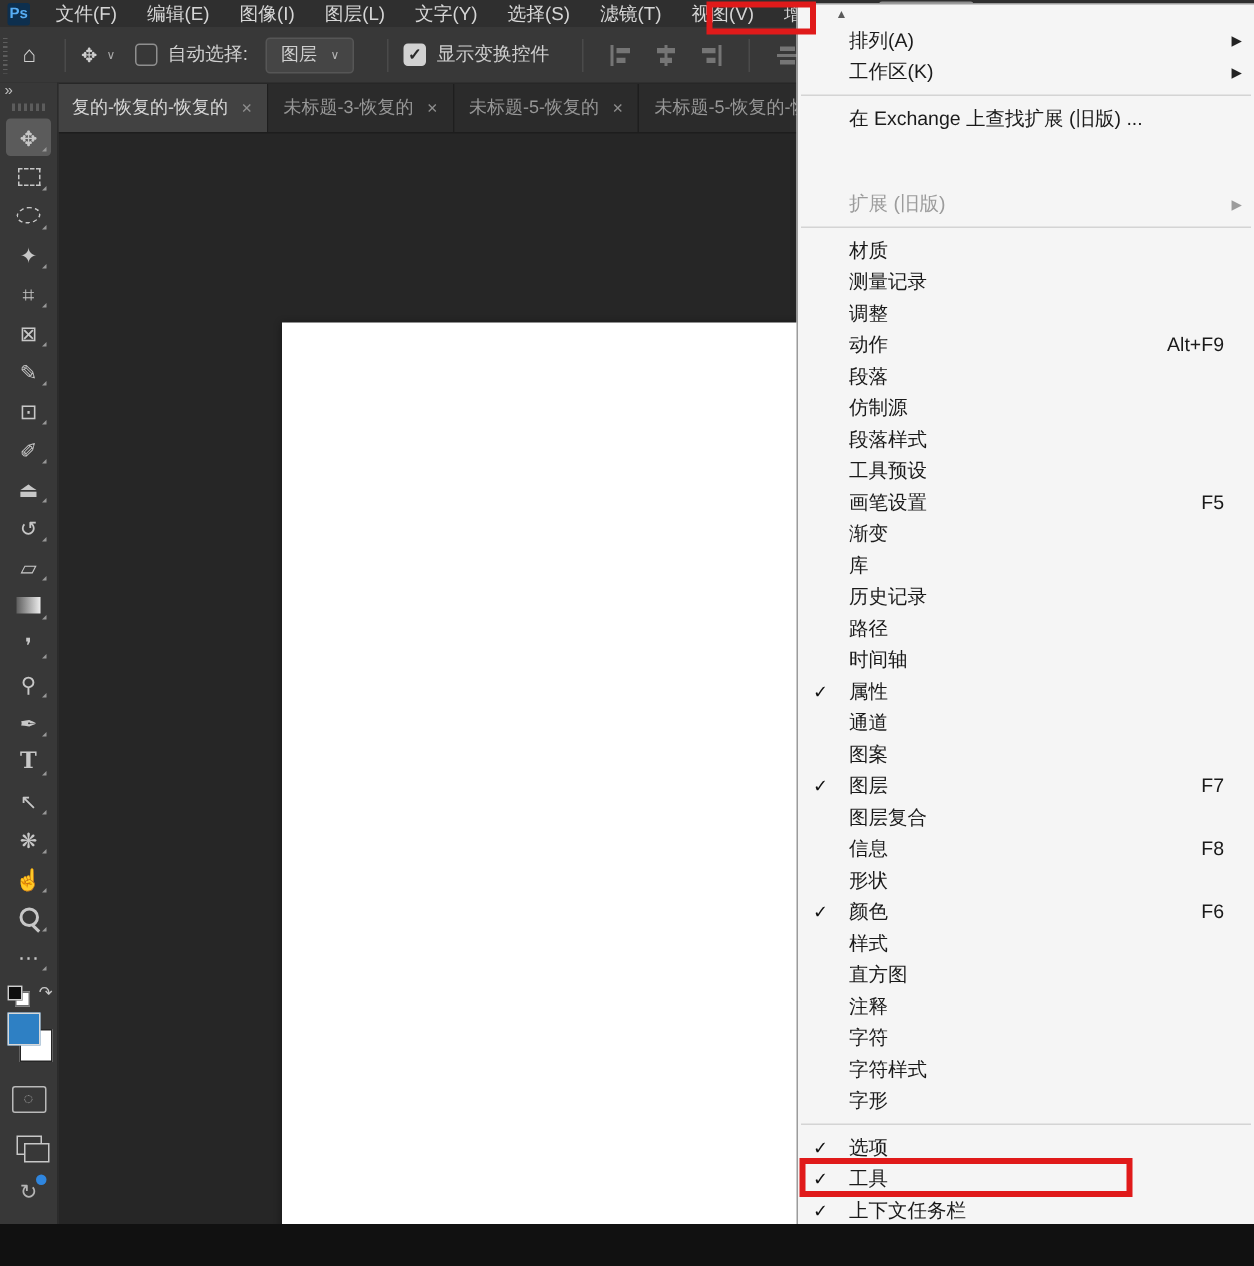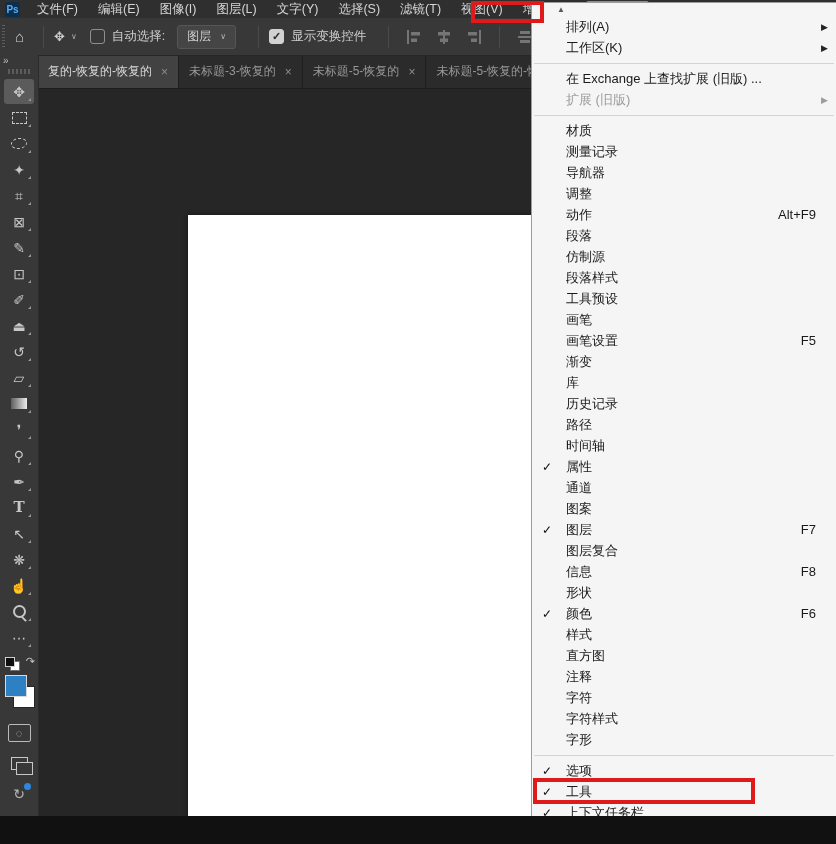--- a/index.html
+++ b/index.html
@@ -86,21 +86,21 @@
   .menu-popup{position:absolute;left:531px;top:2px;width:305px;height:842px;background:#f5f5f5;
               border:1px solid #9c9c9c;border-right:none;z-index:50;font-size:13px;color:#1a1a1a;
               overflow:hidden;box-sizing:border-box;}
   .scroll-up{height:13px;display:flex;align-items:center;padding-left:25px;color:#5a5a5a;font-size:8px;}
   .mitem{position:relative;height:21px;display:flex;align-items:center;padding:0 20px 0 34px;white-space:nowrap;}
   .mitem .check{position:absolute;left:10px;font-size:12px;color:#0f0f0f;}
   .mitem .shortcut{margin-left:auto;}
   .mitem .sub{position:absolute;right:8px;font-size:9px;color:#222;}
   .mitem.separator{height:10px;padding:0;}
   .mitem.separator::after{content:'';position:absolute;left:2px;right:2px;top:5px;height:1px;background:#d4d4d4;}
-  .mitem.disabled{color:#9c9c9c;}
+  .mitem.disabled{color:#9c9c9c;margin-top:36px;}
   .mitem.disabled .sub{color:#9c9c9c;}
   .mitem.highlight::before{content:'';position:absolute;left:1px;width:222px;top:-3px;bottom:-2px;
                            border:4px solid #e01a1a;z-index:5;box-sizing:border-box;pointer-events:none;}
 
   
   .ann-window{position:absolute;left:471px;top:1px;width:65px;height:14px;border:4px solid #e01a1a;z-index:200;pointer-events:none;}
 </style>
 </head>
 <body>
 
@@ -357,26 +357,20 @@
           <span class="sub"></span>
         </div>
         <div class="mitem">
           <span class="check"></span>
           <span class="label">测量记录</span>
           <span class="shortcut"></span>
           <span class="sub"></span>
         </div>
         <div class="mitem">
           <span class="check"></span>
-          <span class="label">导航器</span>
-          <span class="shortcut"></span>
-          <span class="sub"></span>
-        </div>
-        <div class="mitem">
-          <span class="check"></span>
           <span class="label">调整</span>
           <span class="shortcut"></span>
           <span class="sub"></span>
         </div>
         <div class="mitem">
           <span class="check"></span>
           <span class="label">动作</span>
           <span class="shortcut">Alt+F9</span>
           <span class="sub"></span>
         </div>
@@ -394,26 +388,20 @@
         </div>
         <div class="mitem">
           <span class="check"></span>
           <span class="label">段落样式</span>
           <span class="shortcut"></span>
           <span class="sub"></span>
         </div>
         <div class="mitem">
           <span class="check"></span>
           <span class="label">工具预设</span>
-          <span class="shortcut"></span>
-          <span class="sub"></span>
-        </div>
-        <div class="mitem">
-          <span class="check"></span>
-          <span class="label">画笔</span>
           <span class="shortcut"></span>
           <span class="sub"></span>
         </div>
         <div class="mitem">
           <span class="check"></span>
           <span class="label">画笔设置</span>
           <span class="shortcut">F5</span>
           <span class="sub"></span>
         </div>
         <div class="mitem">

